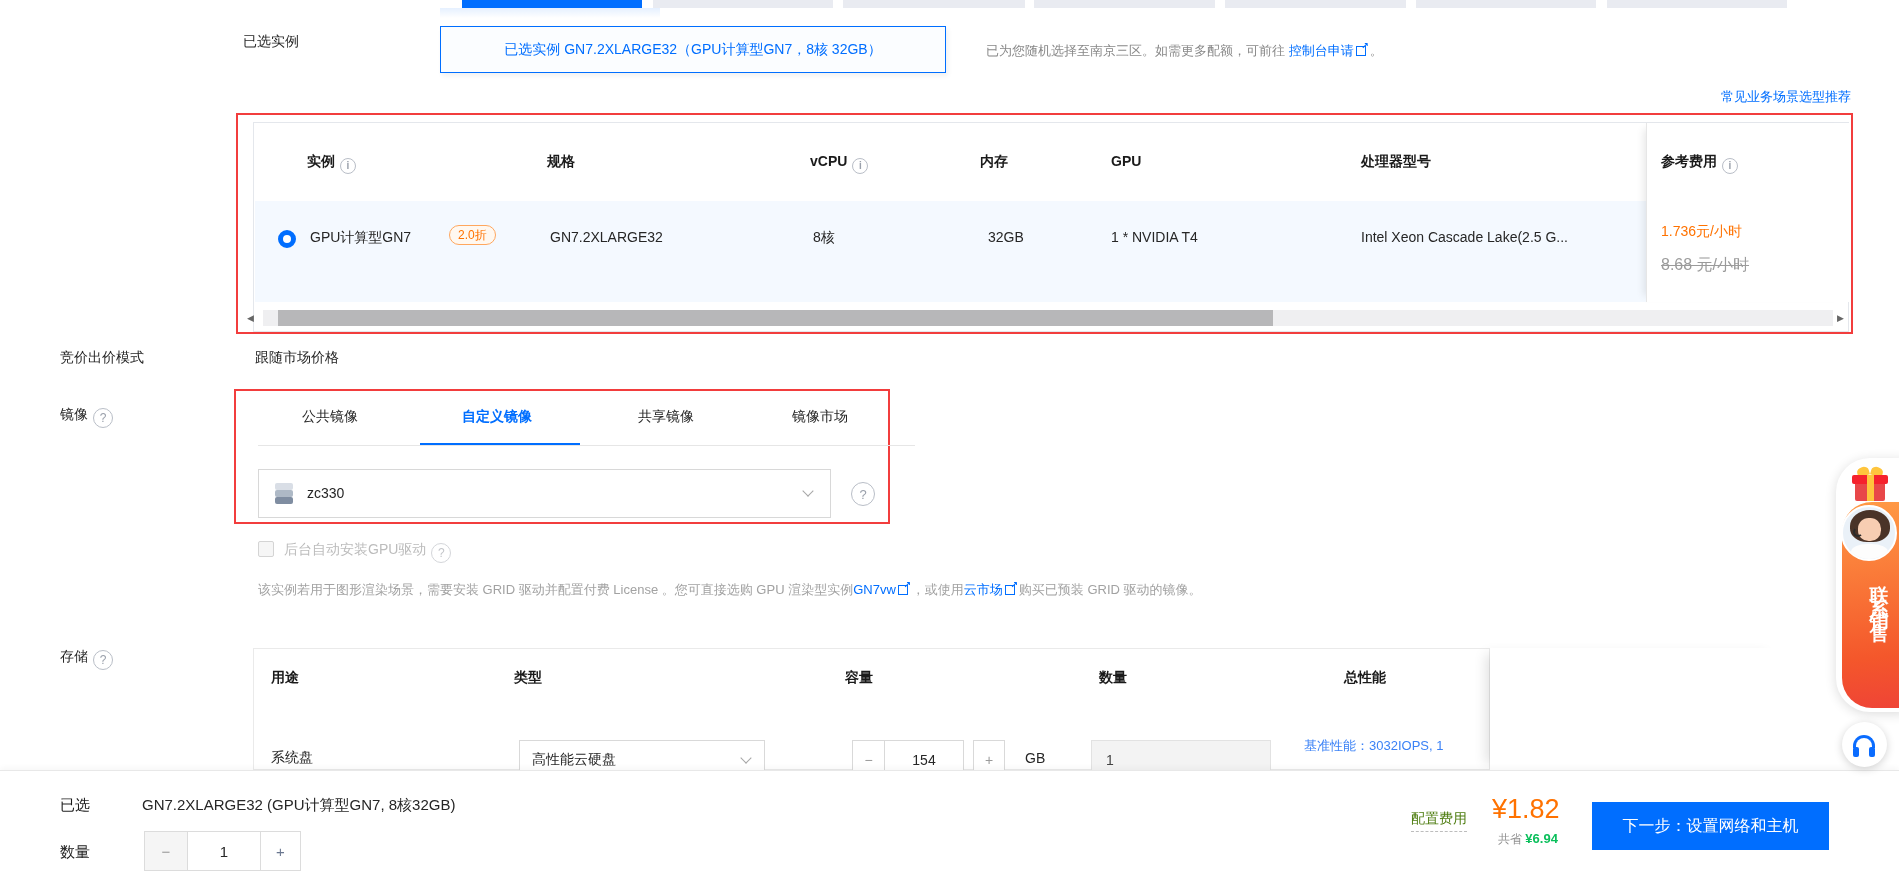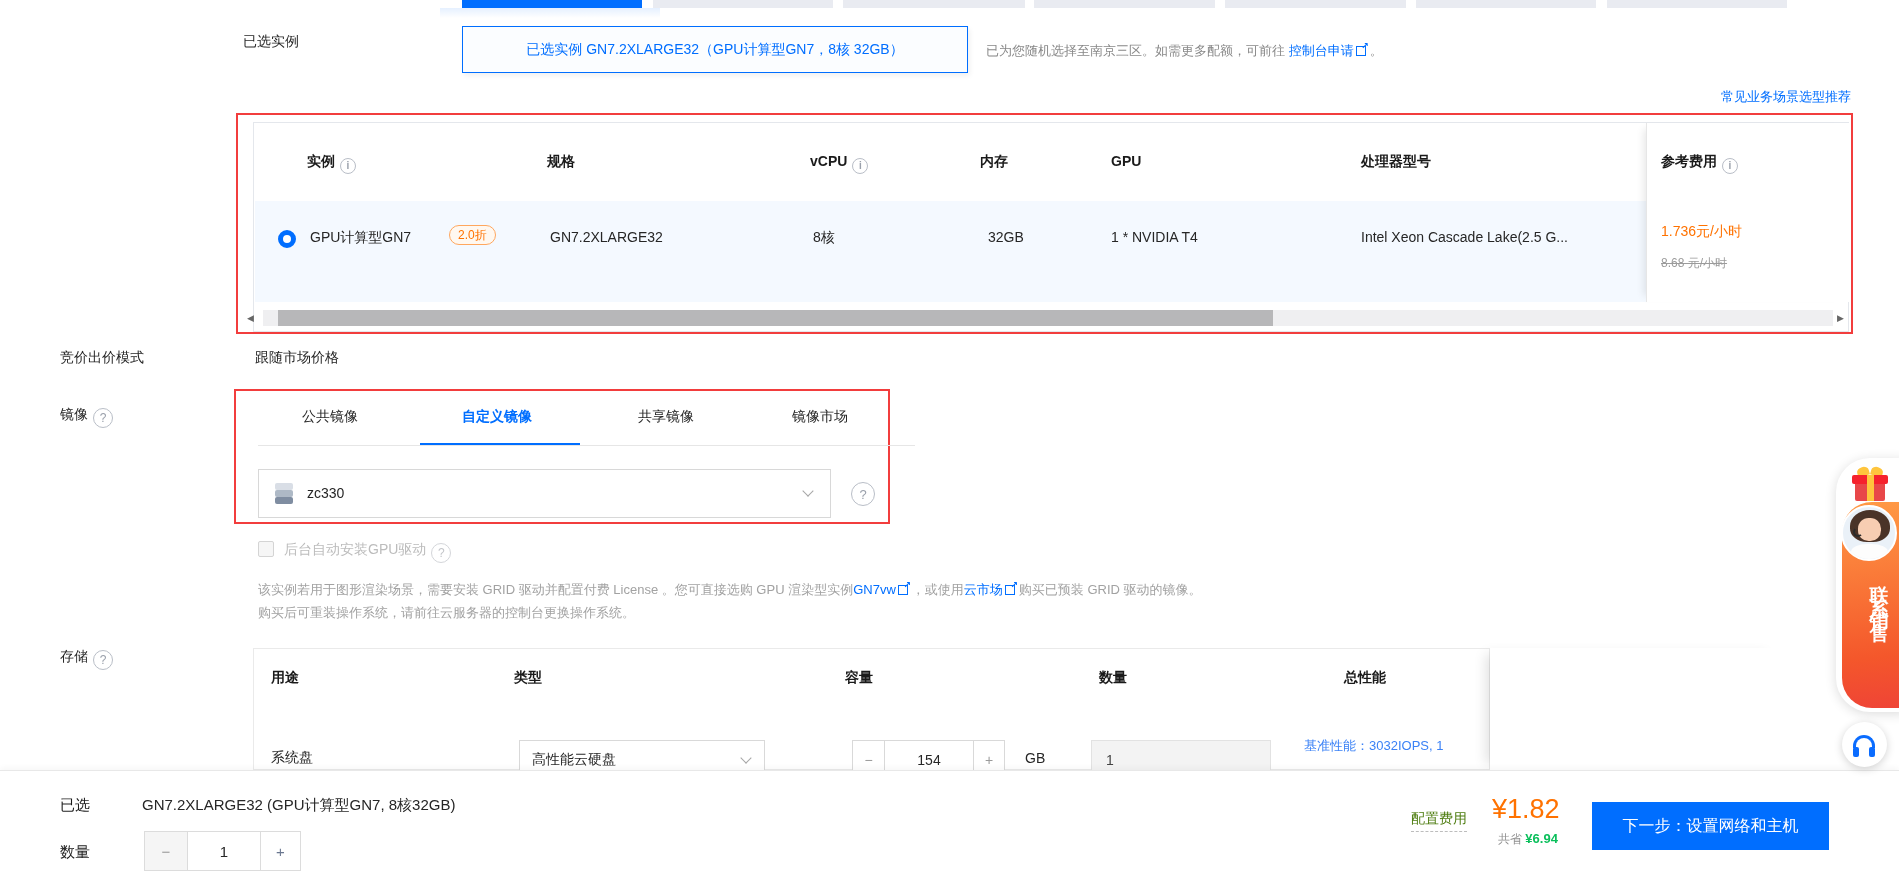--- a/index.html
+++ b/index.html
@@ -9,21 +9,21 @@
   .abs { position:absolute; }
 
   
   .toptab { position:absolute; top:0; height:8px; background:#e9ebf1; }
   .toptab.active { background:#006EFF; }
   .toptab-glow { position:absolute; top:8px; left:440px; width:220px; height:10px;
     background:linear-gradient(180deg, rgba(0,110,255,.10), rgba(0,110,255,0)); }
 
   
   .sel-label { left:243px; top:33px; font-size:14px; color:#262626; }
-  .sel-box { left:462px; top:26px; width:506px; height:47px; background:#fbfdff;
+  .sel-box { left:440px; top:26px; width:506px; height:47px; background:#fbfdff;
     border:1px solid #006EFF; color:#006EFF; font-size:14px; display:flex;
     align-items:center; justify-content:center; box-shadow:2px 3px 5px rgba(0,0,0,.06); }
   .sel-note { left:986px; top:42px; font-size:13px; color:#888; }
   .link { color:#006EFF; text-decoration:none; cursor:pointer; }
   .recommend { right:48px; top:88px; font-size:13px; }
 
   
   .ext { position:relative; display:inline-block; width:12px; height:12px; margin:0 2px; vertical-align:-1px; }
   .ext::before { content:''; position:absolute; left:0; bottom:0; width:8px; height:8px; border:1.2px solid #006EFF; }
   .ext-a { position:absolute; right:-1px; top:-3px; font-size:9px; color:#006EFF; font-weight:bold; }
@@ -43,21 +43,21 @@
   .ith { position:absolute; top:30px; font-size:14px; font-weight:700; color:#1a1a1a; white-space:nowrap; }
   .irow-bg { position:absolute; left:1px; top:78px; width:1391px; height:101px; background:#F4F9FF; }
   .itd { position:absolute; top:106px; font-size:14px; color:#262626; white-space:nowrap; }
   .radio { position:absolute; left:24px; top:107px; width:18px; height:18px; border-radius:50%;
     border:5px solid #006EFF; background:#fff; }
   .badge { position:absolute; left:195px; top:102px; font-size:12px; color:#FF7200; background:#FFF8F0;
     border:1px solid #FFA75E; border-radius:10px; padding:1px 8px; line-height:16px; }
   .price-col { position:absolute; left:1392px; top:0; width:203px; height:179px; background:#fff;
     border-left:1px solid #e6e6e6; box-shadow:-8px 0 8px -6px rgba(0,0,0,.10); }
   .price-main { position:absolute; left:14px; top:100px; font-size:14px; color:#FF7200; white-space:nowrap; }
-  .price-old { position:absolute; left:14px; top:132px; font-size:12px; color:#9b9b9b;
+  .price-old { position:absolute; left:14px; top:132px; font-size:16px; color:#9b9b9b;
     text-decoration:line-through; white-space:nowrap; }
   .hscroll-track { position:absolute; left:9px; top:187px; width:1570px; height:16px; background:#efeff1; }
   .hscroll-thumb { position:absolute; left:15px; top:0; width:995px; height:16px; background:#b7b7b9; }
   .scroll-arrow { position:absolute; top:190px; font-size:9px; color:#666; }
 
   
   .form-label { font-size:14px; color:#262626; }
 
   
   .imgtab { position:absolute; top:19px; font-size:14px; color:#262626; white-space:nowrap; cursor:pointer; }
@@ -236,40 +236,39 @@
   </div>
 
   <div class="checkbox"></div>
   <div class="chk-label"><span>后台自动安装GPU驱动</span><span class="info-ico help-big dim">
         <span>?</span>
       </span></div>
 
   <div class="desc" style="left:258px;top:581px;">
     <span>该实例若用于图形渲染场景，需要安装 GRID 驱动并配置付费 License 。您可直接选购 GPU 渲染型实例</span><a class="link">GN7vw</a><span class="ext"><span class="ext-a">↗</span></span><span>，或使用</span><a class="link">云市场</a><span class="ext"><span class="ext-a">↗</span></span><span>购买已预装 GRID 驱动的镜像。</span>
   </div>
-  <div class="desc" style="left:258px;top:604px;">购买后可重装操作系统，请前往云服务器的控制台更换操作系统。</div>
 
   <div class="abs form-label" style="left:60px;top:648px;"><span>存储</span><span class="info-ico help-big">
         <span>?</span>
       </span></div>
 
   <div class="abs stable">
     <div class="sth" style="left:17px;">用途</div>
     <div class="sth" style="left:260px;">类型</div>
     <div class="sth" style="left:591px;">容量</div>
     <div class="sth" style="left:845px;">数量</div>
     <div class="sth" style="left:1058px;margin-left:32px;">总性能</div>
 
     <div class="std" style="left:17px;top:100px;">系统盘</div>
     <div class="s-select">
       <span class="std" style="left:12px;top:10px;">高性能云硬盘</span>
       <span class="chev" style="right:14px;top:13px;"></span>
     </div>
     <div class="stepbox" style="left:598px;width:33px;">−</div>
-    <div class="stepbox" style="left:630px;width:90px;color:#262626;">154</div>
+    <div class="stepbox" style="left:630px;width:80px;color:#262626;">154</div>
     <div class="stepbox" style="left:719px;width:32px;">+</div>
     <div class="std" style="left:771px;top:101px;">GB</div>
     <div class="qty-input">
         <span>1</span>
       </div>
     <div class="std nowrap" style="left:1050px;top:88px;font-size:13px;color:#3b82f6;">基准性能：3032IOPS, 1</div>
   </div>
   <div class="abs pinned-panel"></div>
 
   <div class="abs footer">

